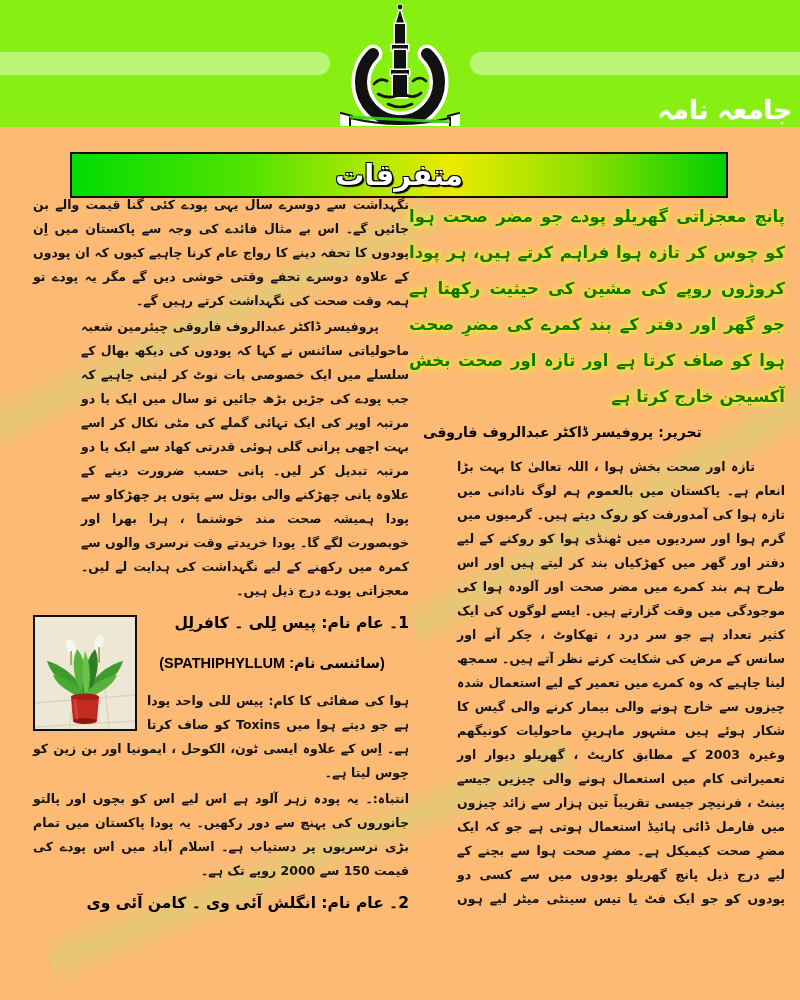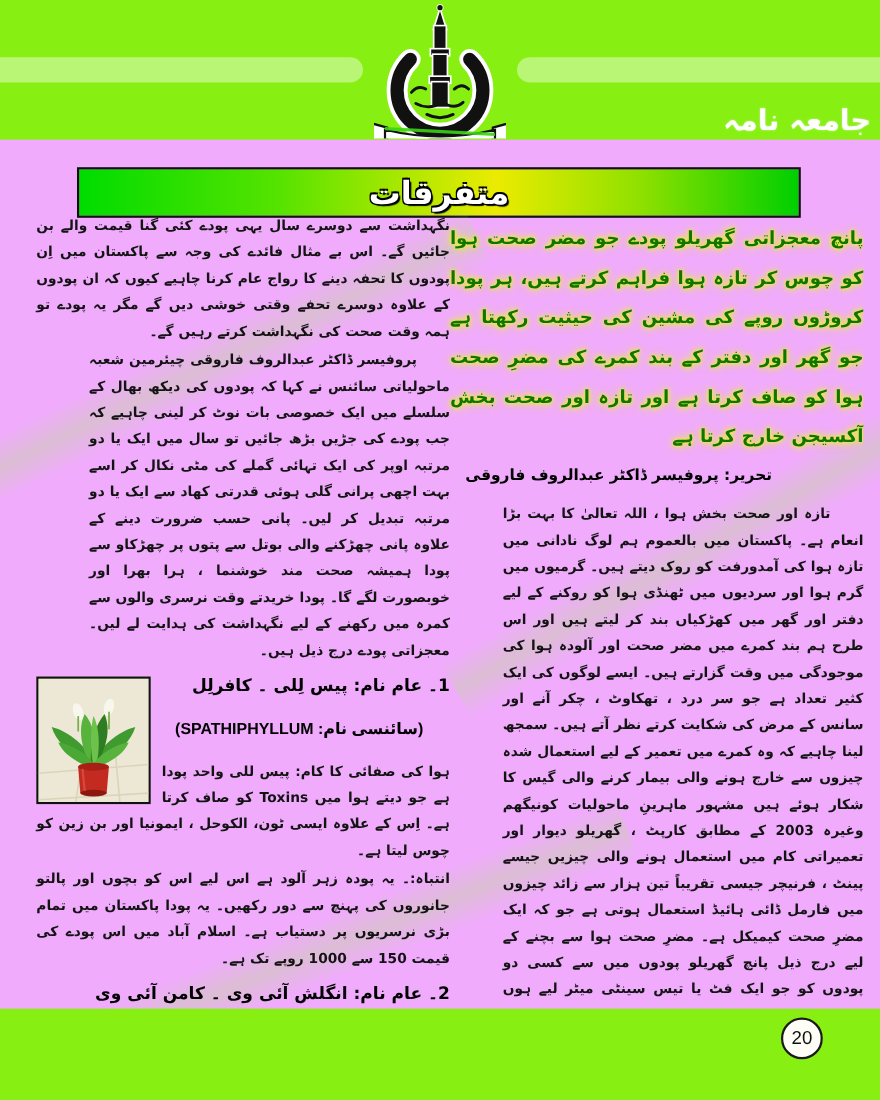--- a/index.html
+++ b/index.html
@@ -1,18 +1,18 @@
 <!DOCTYPE html>
 <html lang="ur"><head>
 <meta charset="utf-8">
 <style>
   html,body{margin:0;padding:0;}
   .page{
     position:relative; width:800px; height:1000px; overflow:hidden;
-    background:#f0abfc;
+    background:#fdba74;
     font-family:"DejaVu Sans", sans-serif;
   }
   
   .top-band{
     position:absolute; left:0; top:0; width:800px; height:127px;
     background:#88ef13;
   }
   .pill{position:absolute; top:52px; height:23px; background:rgba(255,255,255,0.42);}
   .pill-left{left:0; width:330px; border-radius:0 12px 12px 0;}
   .pill-right{left:470px; width:330px; border-radius:12px 0 0 12px;}
@@ -174,21 +174,21 @@
             <path d="M36,80 L64,80 L62,104 L38,104 Z" fill="#c42b20"></path>
             <ellipse cx="50" cy="80" rx="14" ry="3.6" fill="#a81f16"></ellipse>
             <ellipse cx="50" cy="104" rx="12" ry="3" fill="#8c170f"></ellipse>
             <path d="M40,82 L42,102" stroke="#e0564a" stroke-width="2" opacity="0.7"></path>
           </svg>
         </div>
         <p class="plant-head">1۔ عام نام:  پیس لِلی ۔ کافرلِل</p>
         <p class="plant-sci">(سائنسی نام: SPATHIPHYLLUM)</p>
         <p class="body">ہوا کی صفائی کا کام: پیس للی واحد پودا ہے جو دیتے ہوا میں Toxins کو صاف کرتا ہے۔ اِس کے علاوہ ایسی ٹون، الکوحل ، ایمونیا اور بن زین کو چوس لیتا ہے۔</p>
       </div>
-      <p class="body caution1">انتباہ:۔ یہ پودہ زہر آلود ہے اس لیے اس کو بچوں اور پالتو جانوروں کی پہنچ سے دور رکھیں۔ یہ پودا پاکستان میں تمام بڑی نرسریوں پر دستیاب ہے۔ اسلام آباد میں اس پودے کی قیمت 150 سے 1000 روپے تک ہے۔</p>
+      <p class="body caution1">انتباہ:۔ یہ پودہ زہر آلود ہے اس لیے اس کو بچوں اور پالتو جانوروں کی پہنچ سے دور رکھیں۔ یہ پودا پاکستان میں تمام بڑی نرسریوں پر دستیاب ہے۔ اسلام آباد میں اس پودے کی قیمت 150 سے 2000 روپے تک ہے۔</p>
 
       <div>
         <p class="plant-head">2۔ عام نام: انگلش آئی وی ۔ کامن آئی وی</p>
         <div class="photo photo2">
           <svg width="100" height="122" viewBox="0 0 100 122">
             <rect width="100" height="122" fill="#ece7d4"></rect>
             <path d="M0,96 L100,90 M0,118 L100,114 M30,122 L36,80 M76,122 L72,80" stroke="#dcd4ba" stroke-width="1.5" fill="none"></path>
 
             <path d="M38,74 L62,74 L66,84 C68,96 62,106 50,106 C38,106 32,96 34,84 Z" fill="#c3291d"></path>
             <ellipse cx="50" cy="74" rx="13" ry="3.4" fill="#a01a11"></ellipse>
@@ -213,17 +213,14 @@
             </g>
           </svg>
         </div>
         <p class="plant-sci">سائنسی نام: ( HEDERA HELIX )</p>
         <p class="body">ہوا کی صفائی کا کام:۔ یہ بیل نما پودا فارمل ڈی ہائیڈ کو ختم کرنے میں مدد کرتا ہے۔</p>
 
       </div>
     </div>
   </div>
 
-  <div class="bottom-bar">
-    <div class="page-circle">20</div>
-  </div>
 
 </div>
 
 </body></html>

